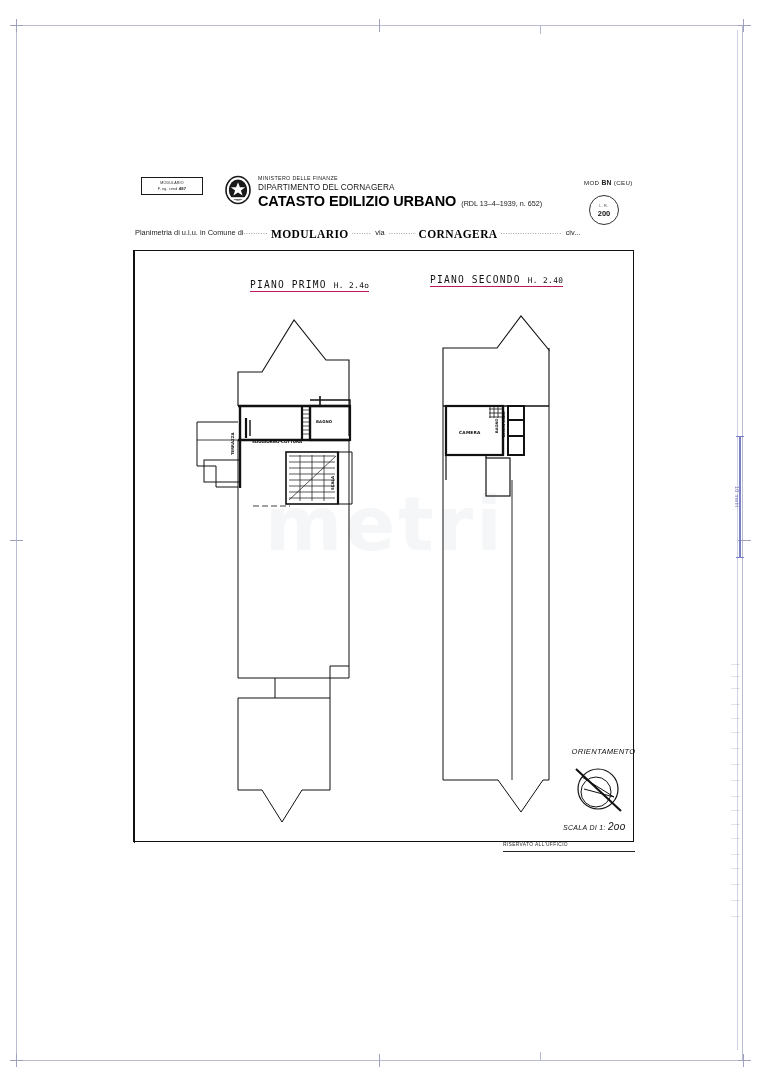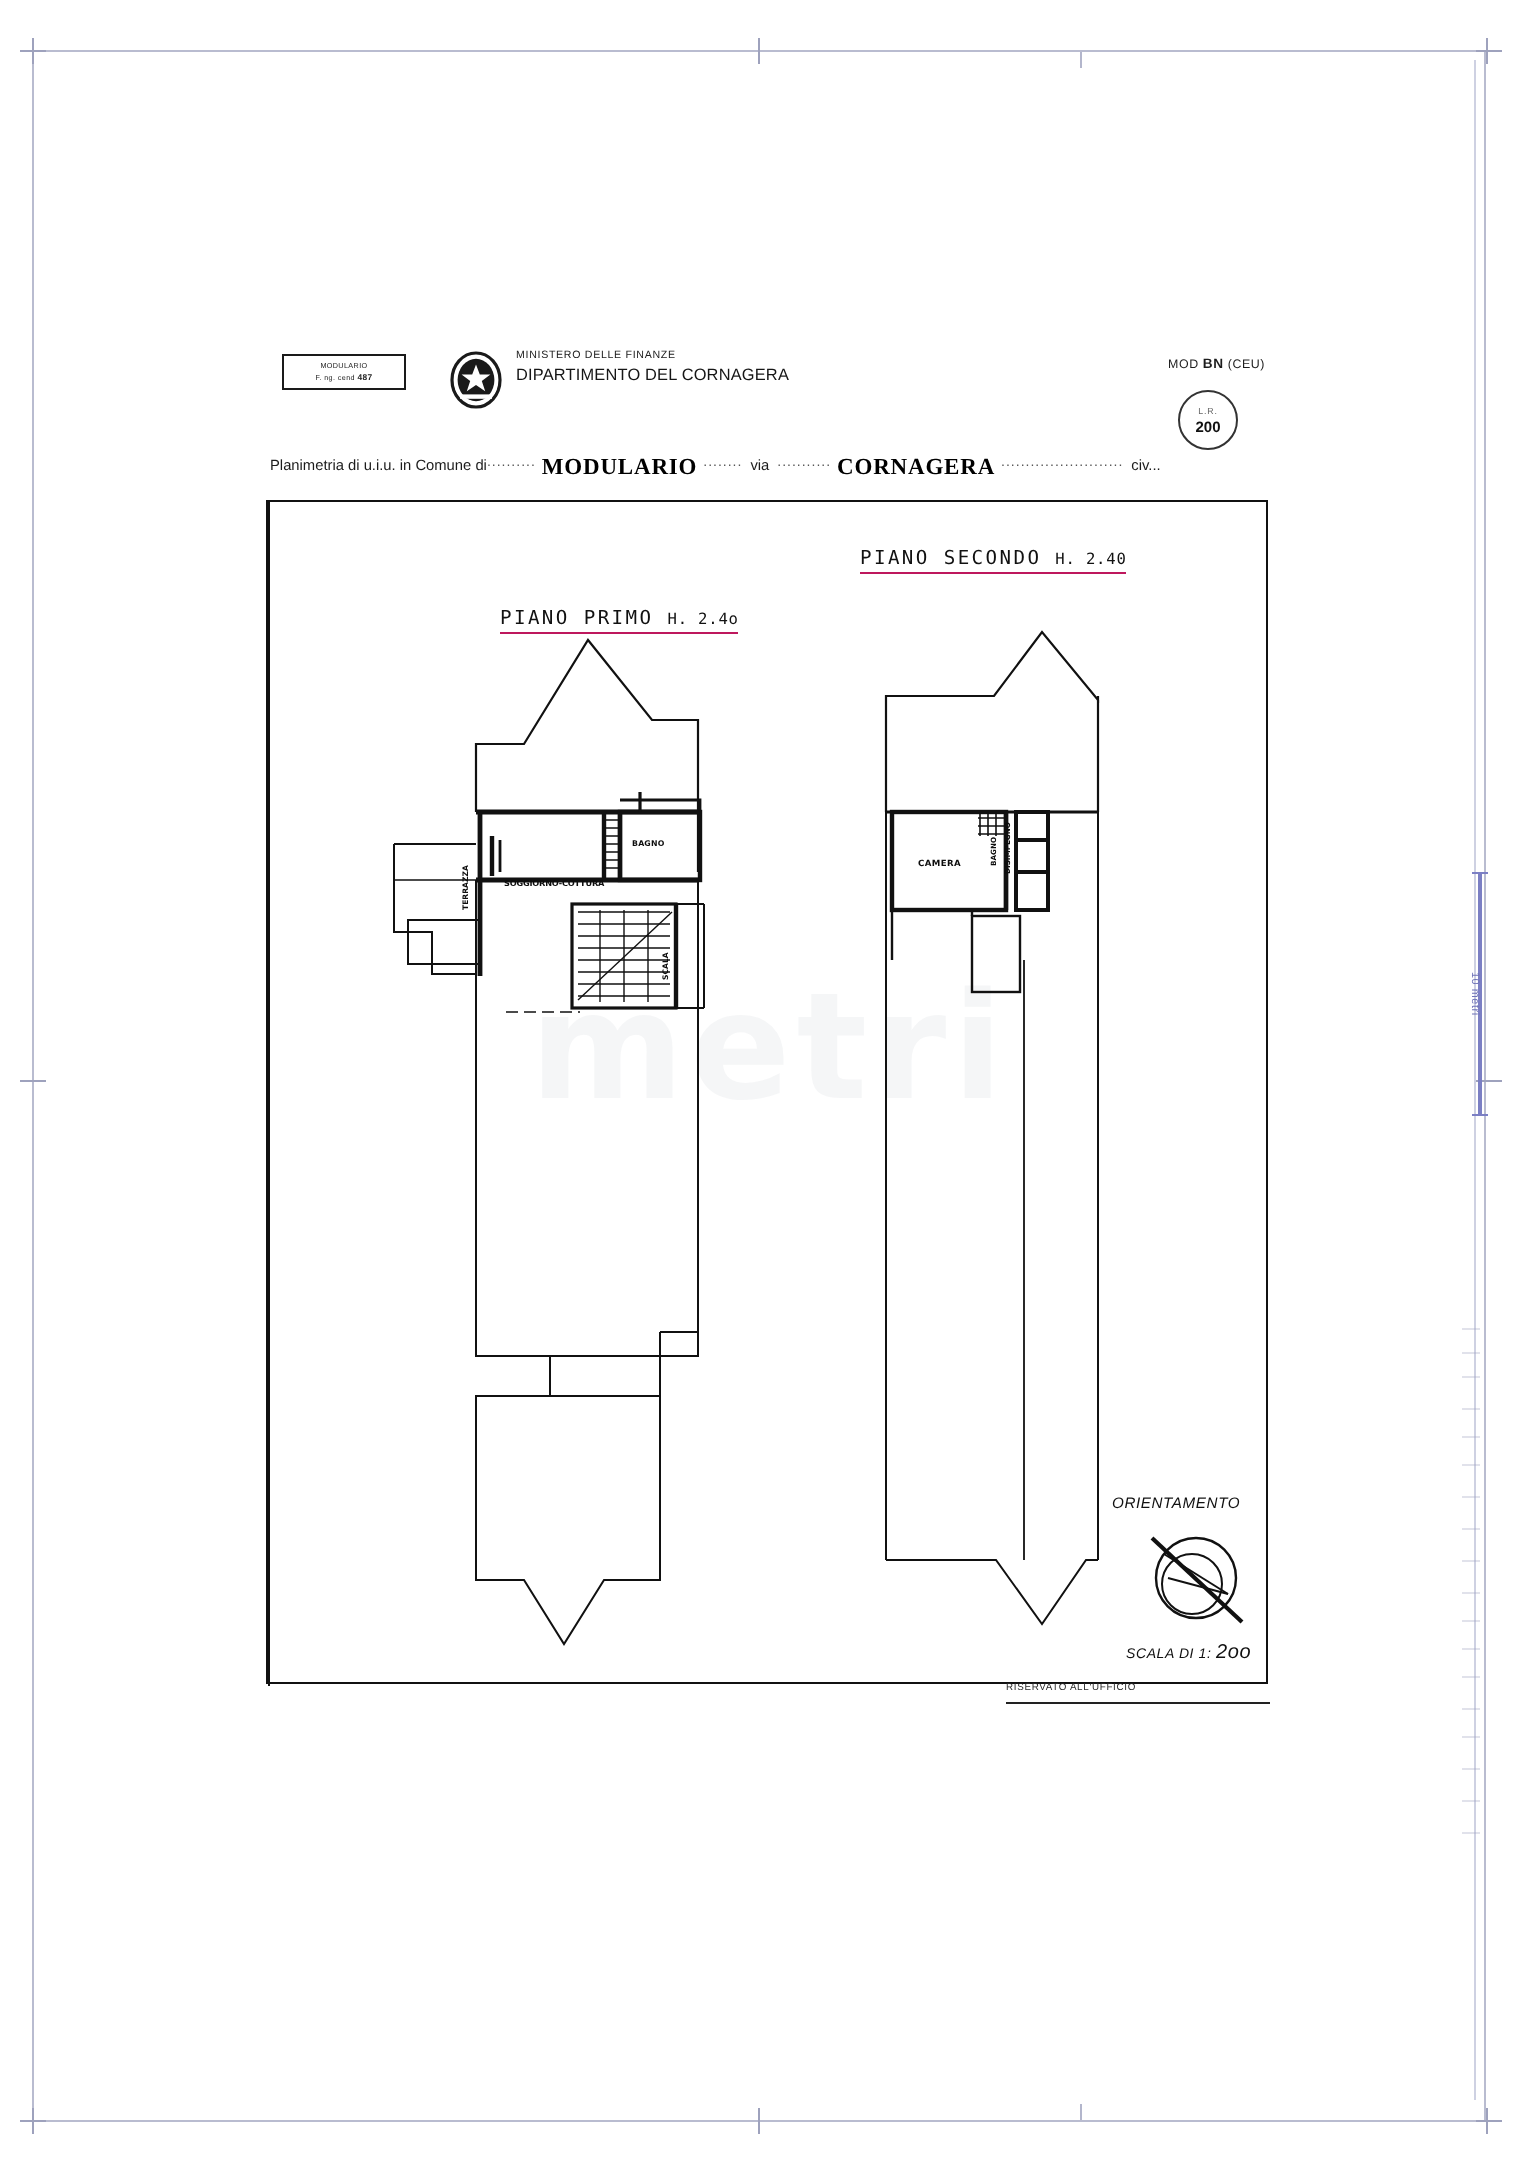--- a/index.html
+++ b/index.html
@@ -186,21 +186,21 @@
   .floor-title {
     position: absolute;
     font-family: "DejaVu Sans Mono", monospace;
     color: #111;
     white-space: nowrap;
     border-bottom: 1px solid #be185d;
     padding-bottom: 1px;
   }
   #title-piano-primo {
     left: 250px;
-    top: 304px;
+    top: 279px;
     font-size: 9.6px;
     letter-spacing: 1.2px;
   }
   #title-piano-secondo {
     left: 430px;
     top: 274px;
     font-size: 9.6px;
     letter-spacing: 1.2px;
   }
   .floor-title .h-val {
@@ -237,20 +237,21 @@
   #lbl-bagno2    { left: 496px; top: 433px; font-size: 3.6px; transform: rotate(-90deg); }
   #lbl-disimp    { left: 503px; top: 437px; font-size: 3.6px; transform: rotate(-90deg); }
 
   
   #orientamento-block {
     position: absolute;
     left: 556px;
     top: 747px;
     width: 95px;
     height: 85px;
+    text-align: center;
   }
   #orientamento-label {
     font-family: "Liberation Sans", sans-serif;
     font-style: italic;
     font-size: 7.6px;
     letter-spacing: .3px;
     color: #111;
   }
   #scala-label {
     position: absolute;
@@ -404,20 +405,24 @@
       <path d="M14 7.2 L15.9 12.3 L21.2 12.3 L16.9 15.5 L18.6 20.6 L14 17.5 L9.4 20.6 L11.1 15.5 L6.8 12.3 L12.1 12.3 Z" fill="#ffffff"></path>
       <path d="M5.5 9 C3 13 3.2 19 6 22.5" fill="none" stroke="#ffffff" stroke-width="1.2"></path>
       <path d="M22.5 9 C25 13 24.8 19 22 22.5" fill="none" stroke="#ffffff" stroke-width="1.2"></path>
       <rect x="6" y="22.2" width="16" height="2.2" fill="#ffffff"></rect>
     </svg>
   </div>
 
   <div id="ministry-block">
     <div id="ministry-line1">MINISTERO DELLE FINANZE</div>
     <div id="ministry-line2">DIPARTIMENTO DEL CORNAGERA</div>
+    <div id="catasto-row">
+      <span id="catasto-title">CATASTO EDILIZIO URBANO</span>
+      <span id="catasto-ref">(RDL 13–4–1939, n. 652)</span>
+    </div>
   </div>
 
   <div id="mod-bn">
     <span>MOD</span>
     <b>BN</b>
     <span>(CEU)</span>
   </div>
 
   <div id="lr-circle">
     <div class="lr-top">L.R.</div>

